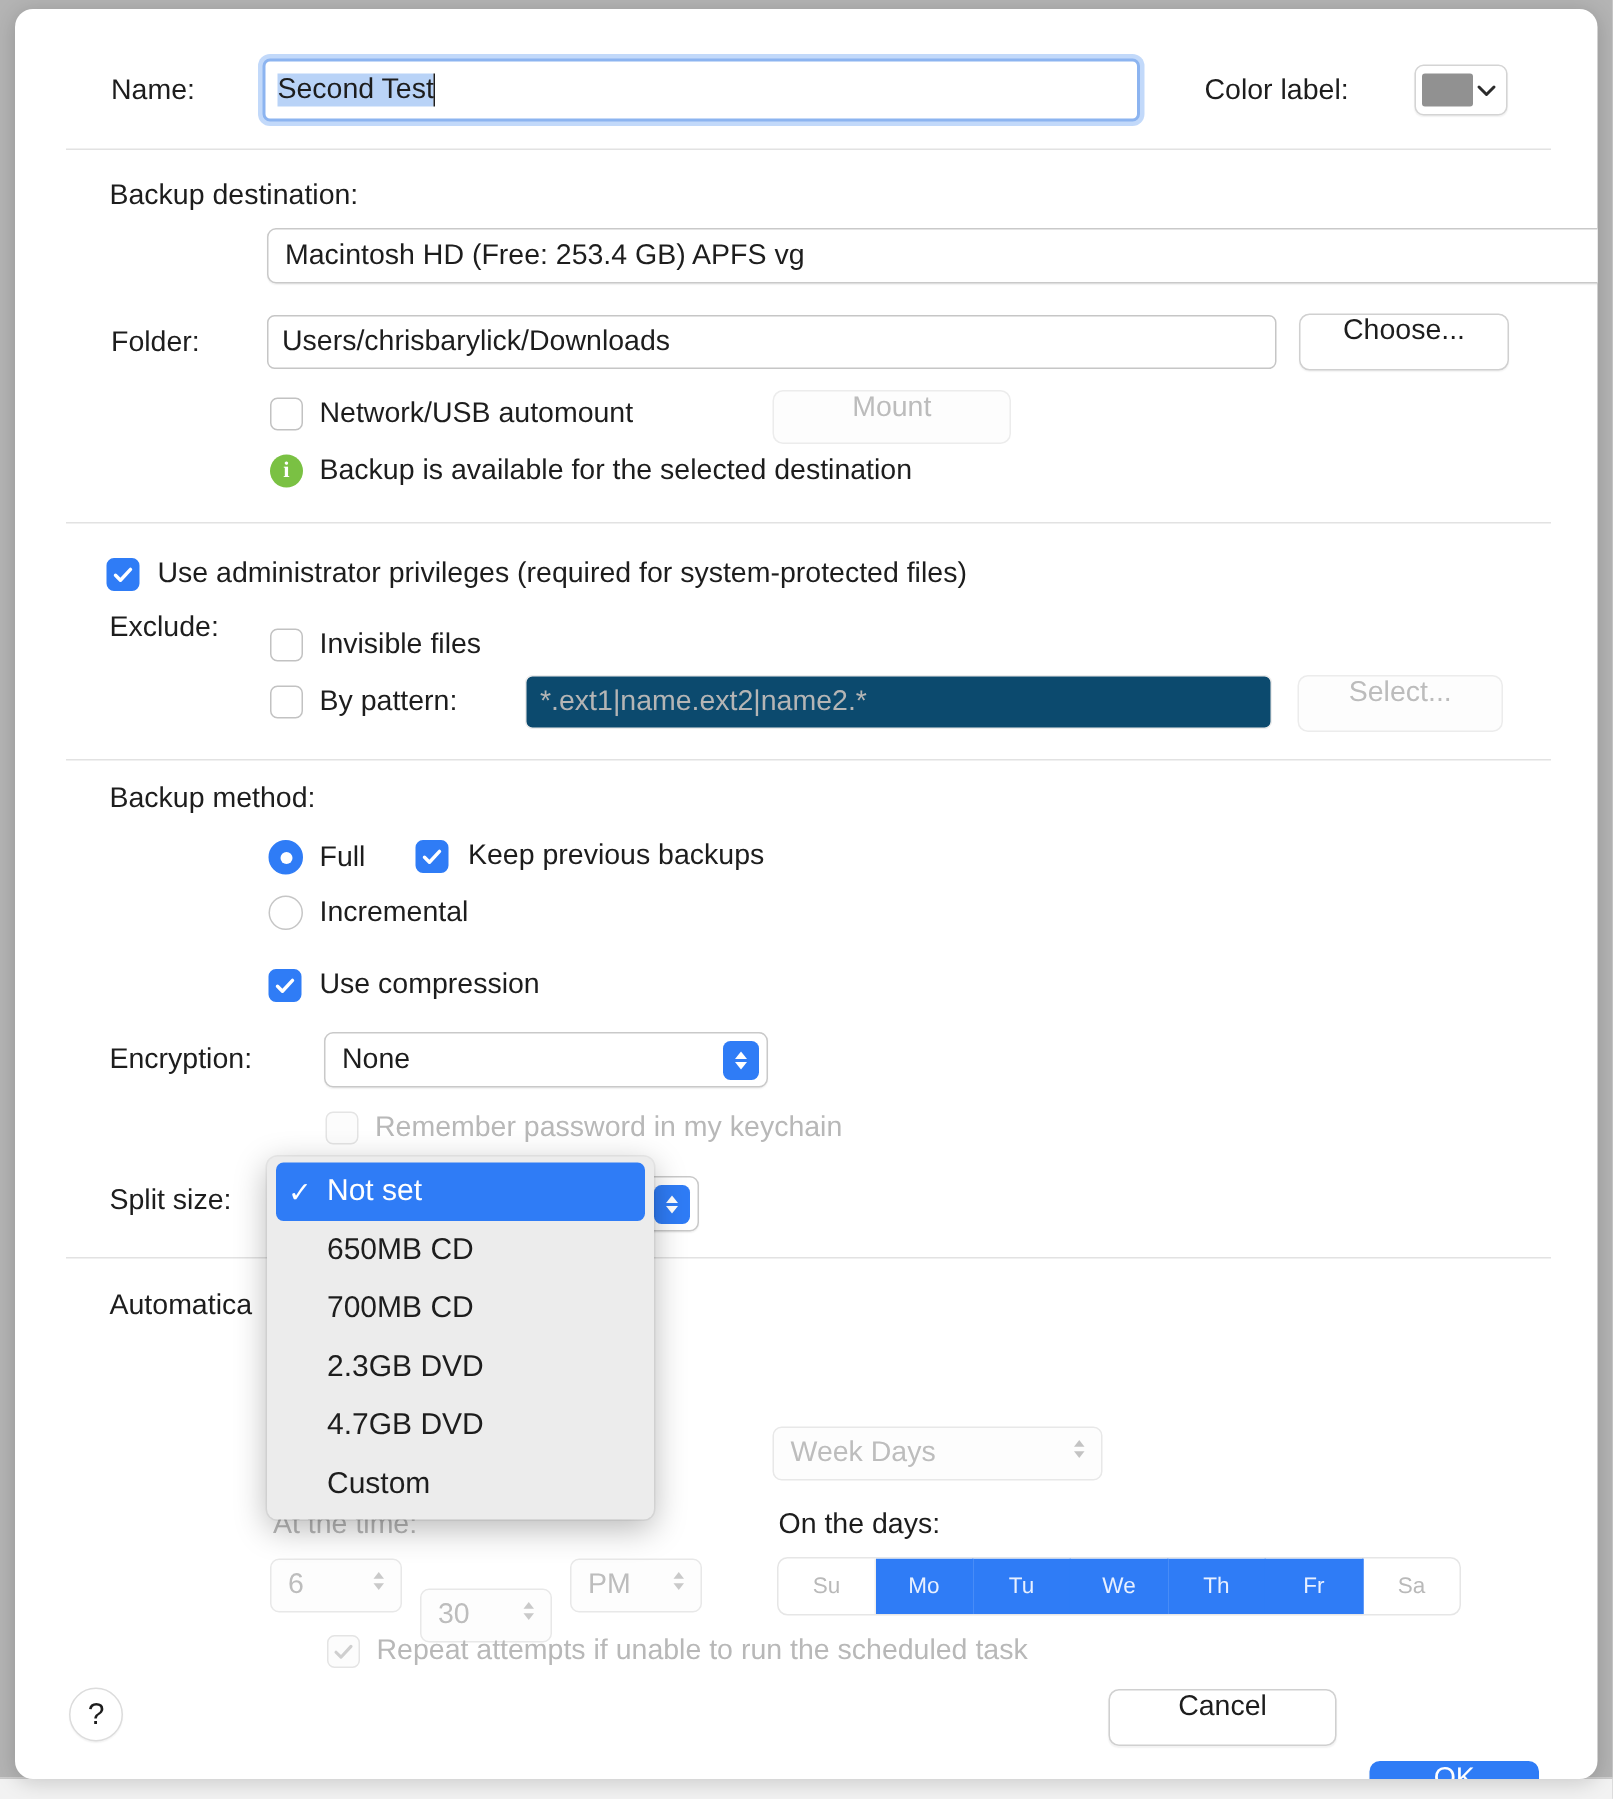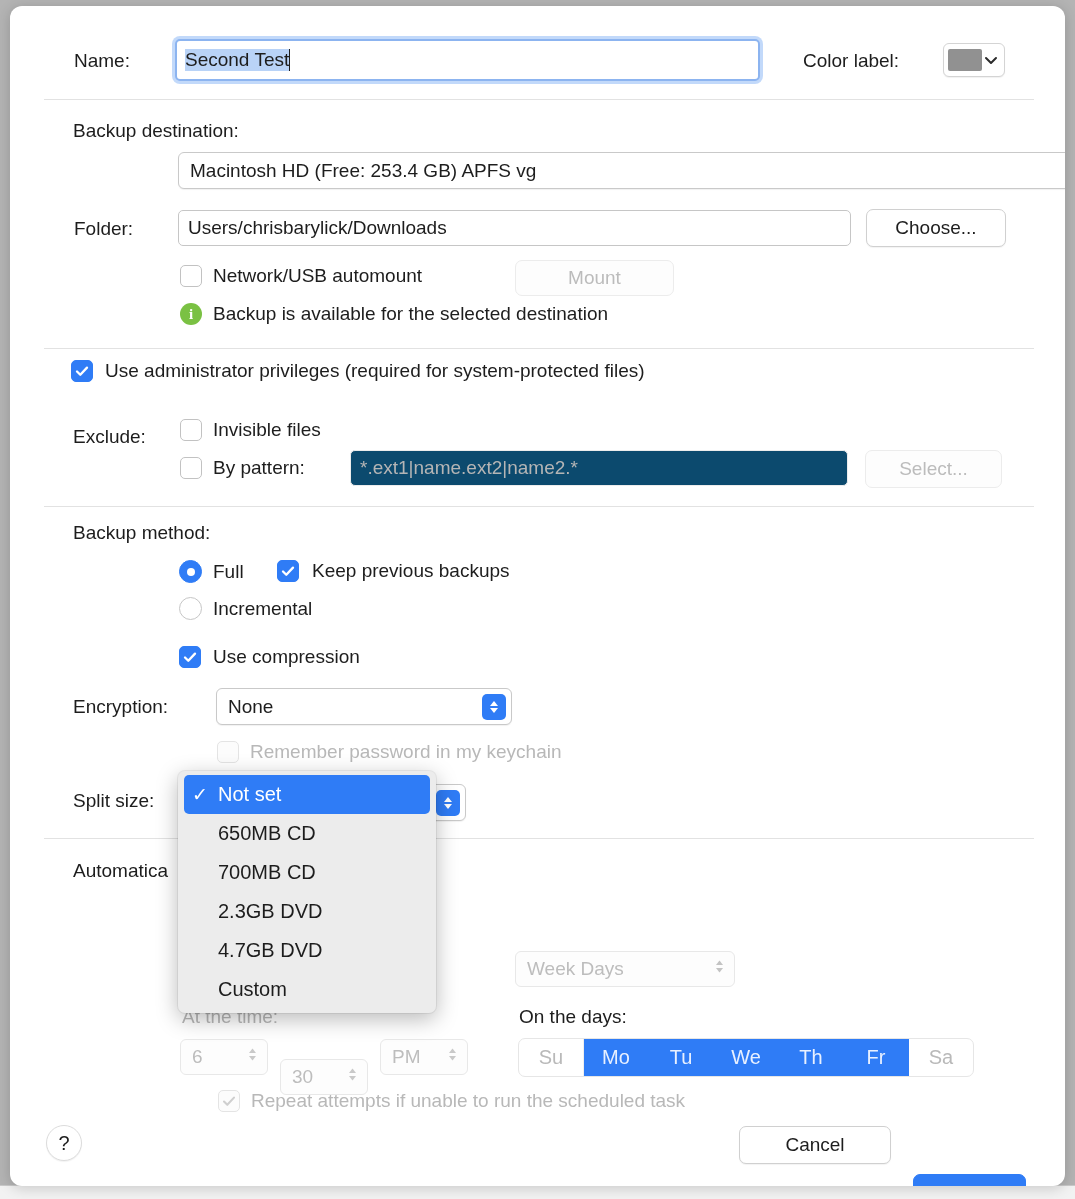--- a/index.html
+++ b/index.html
@@ -91,21 +91,21 @@
     position: absolute; right: 8px; top: 50%; transform: translateY(-50%);
   }
 
   
   .btn {
     box-sizing: border-box;
     background: #fff;
     border: 1px solid #d0d0d0;
     border-radius: 7px;
     font-size: 19px; color: #1d1d1d;
-    display: flex; align-items: center; justify-content: center;
+    display: flex; justify-content: center;
     box-shadow: 0 1px 1px rgba(0,0,0,0.05);
   }
   .btn.disabled { color: #bcbcbc; border-color: #ececec; background: #fdfdfd; box-shadow:none; }
   .btn.primary { background: #2f7cf6; border-color: #2f7cf6; color: #fff; }
 
   
   .cb {
     box-sizing: border-box;
     width: 22px; height: 22px; border-radius: 5px;
     border: 1px solid #c2c2c2; background: #fff;
@@ -135,21 +135,21 @@
     flex:none;
   }
 
   
   .days {
     display: flex; border: 1px solid #e6e6e6; border-radius: 7px;
     overflow: hidden; height: 37px; background:#fff;
   }
   .day {
     width: 64px; display:flex; align-items:center; justify-content:center;
-    font-size: 20px; color: #b9b9b9;
+    font-size: 15px; color: #b9b9b9;
     border-right: 1px solid #efefef;
   }
   .day:last-child { border-right: none; }
   .day.on { background: #2f7cf6; color: #e8f0ff; border-right-color:#2f7cf6; }
 
   
   .help {
     width: 34px; height: 34px; border-radius: 50%;
     border: 1px solid #dcdcdc; background:#fff;
     display:flex; align-items:center; justify-content:center;
@@ -247,30 +247,30 @@
     <span>Mount</span>
   </div>
 
   <div class="row" style="left:170px; top:297px;">
     <span class="info-icon">i</span>
     <span class="label" style="margin-left:11px;">Backup is available for the selected destination</span>
   </div>
 
   <div class="divider" style="top:342px;"></div>
 
-  <div class="row" style="left:61px; top:354px;">
+  <div class="row" style="left:61px; top:366px;">
     <span class="cb checked">
       <svg width="16" height="16" viewBox="0 0 16 16">
         <path d="M3 8.5 L6.3 11.8 L13 4.6" stroke="#fff" stroke-width="2.3" fill="none" stroke-linecap="round" stroke-linejoin="round"></path>
       </svg>
     </span>
     <span class="label" style="margin-left:12px;">Use administrator privileges (required for system-protected files)</span>
   </div>
 
-  <div class="row" style="left:63px; top:420px;">
+  <div class="row" style="left:63px; top:402px;">
     <span class="label">Exclude:</span>
   </div>
   <div class="row" style="left:170px; top:413px;">
     <span class="cb"></span>
     <span class="label" style="margin-left:11px;">Invisible files</span>
   </div>
 
   <div class="row" style="left:170px; top:451px;">
     <span class="cb"></span>
     <span class="label" style="margin-left:11px;">By pattern:</span>

